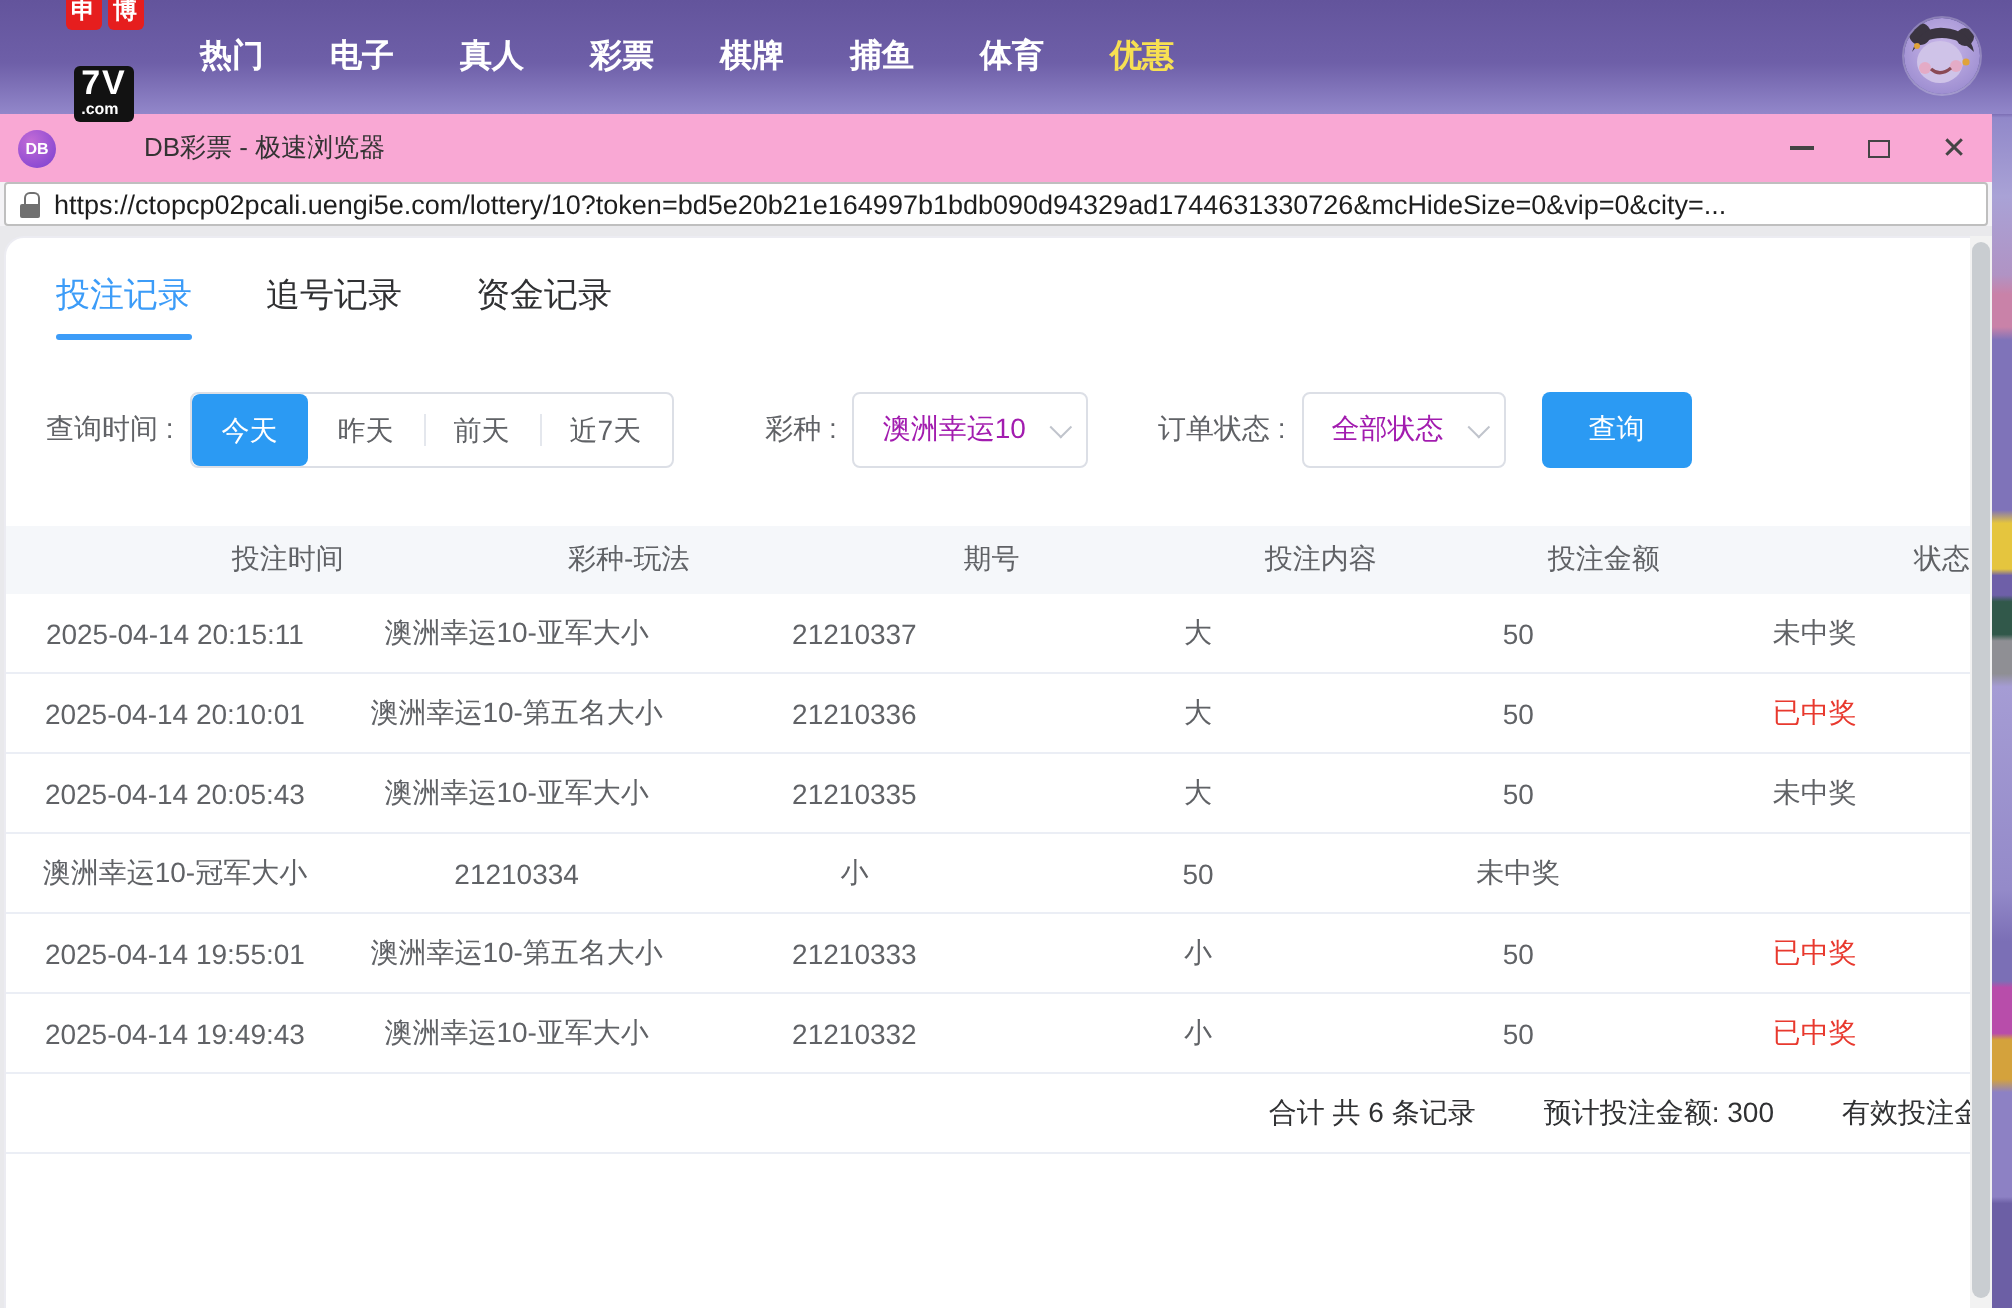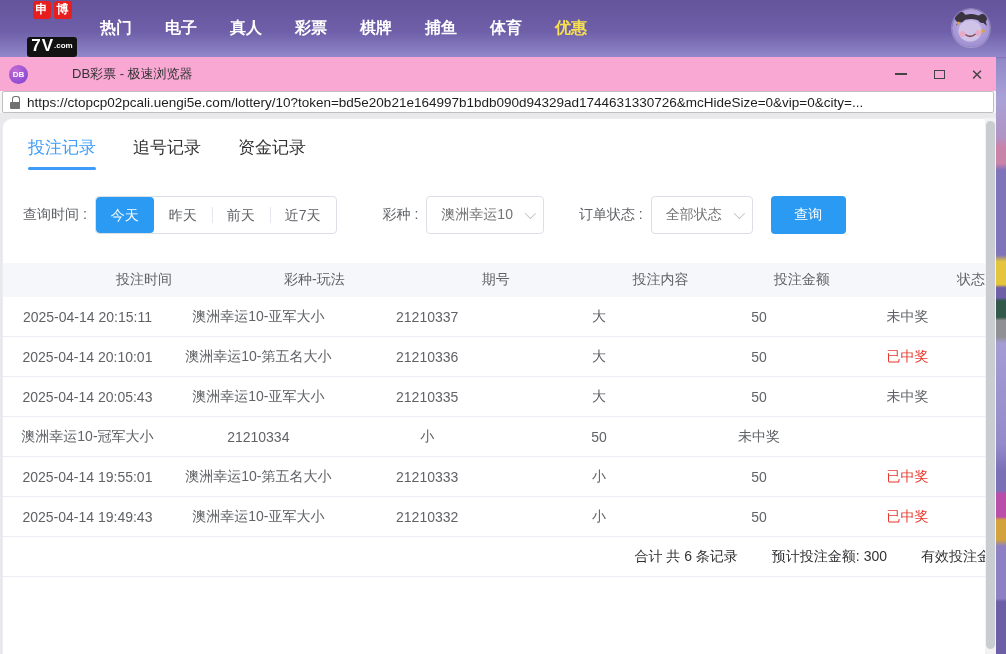--- a/index.html
+++ b/index.html
@@ -19,21 +19,21 @@
     #8d81c4 83.5%,#8d81c4 91.5%,#6c5fa5 92%,#6c5fa5 100%);}
 
   
   .site-nav{position:absolute;top:0;left:0;width:1006px;height:57px;
     background:linear-gradient(180deg,var(--nav-top) 0%,#6e5fa8 55%,var(--nav-bottom) 100%);
     display:flex;align-items:center;z-index:5;}
   .logo{margin-left:26px;width:52px;display:flex;flex-direction:column;align-items:center;cursor:pointer;}
   .logo-badges{display:flex;gap:3px;}
   .logo-badges span{width:18px;height:18px;background:var(--logo-red);color:#fff;font-size:12px;font-weight:bold;
     display:flex;align-items:center;justify-content:center;border-radius:3px;}
-  .logo-block{margin-top:18px;background:#121212;border-radius:3px;padding:0 4px 2px;display:flex;flex-direction:row;align-items:center;}
+  .logo-block{margin-top:18px;background:#121212;border-radius:3px;padding:0 4px 2px;display:flex;flex-direction:column;align-items:flex-start;}
   .logo-main{color:#fff;font-size:17px;font-weight:bold;letter-spacing:1px;line-height:18px;}
   .logo-sub{color:#fff;font-size:8px;font-weight:bold;line-height:8px;}
   .nav-items{display:flex;gap:33px;margin-left:22px;text-align:center;}
   .nav-item{color:#fff;font-size:16px;font-weight:bold;cursor:pointer;white-space:nowrap;}
   .nav-item.highlight{color:var(--promo-yellow);}
   .avatar{position:absolute;right:16px;top:9px;width:38px;height:38px;border-radius:50%;overflow:hidden;cursor:pointer;
     box-shadow:0 0 0 1px rgba(255,255,255,.25);}
 
   
   .browser{position:absolute;top:57px;left:0;width:996px;height:597px;background:#f4f3f6;}
@@ -69,21 +69,21 @@
   
   .filters{display:flex;align-items:center;margin:24px 0 0 20px;height:38px;}
   .flabel{font-size:14px;color:#606266;white-space:nowrap;}
   .time-group{display:flex;align-items:center;border:1px solid #dcdfe6;border-radius:4px;height:38px;margin-left:8px;overflow:hidden;background:#fff;}
   .time-opt{font-size:14px;color:#606266;padding:0 15px;line-height:36px;cursor:pointer;white-space:nowrap;position:relative;}
   .time-opt.sep::before{content:"";position:absolute;left:0;top:10px;bottom:10px;width:1px;background:#e4e7ed;}
   .time-opt.active{background:var(--accent-blue);color:#fff;border-radius:4px;font-weight:normal;}
   .lab-lottery{margin-left:46px;} .lab-status{margin-left:35px;}
   .select{display:flex;align-items:center;justify-content:space-between;border:1px solid #dcdfe6;border-radius:4px;
     height:38px;margin-left:8px;padding:0 10px 0 14px;cursor:pointer;background:#fff;}
-  .select .sel-text{font-size:14px;color:#737373;white-space:nowrap;}
+  .select .sel-text{font-size:14px;color:#a21caf;white-space:nowrap;}
   .chevron{width:8px;height:8px;border-right:1.5px solid #c0c4cc;border-bottom:1.5px solid #c0c4cc;
     transform:rotate(45deg) translateY(-2px);margin-left:12px;flex:none;}
   .search-btn{margin-left:18px;width:75px;height:38px;background:var(--accent-blue);color:#fff;font-size:14px;
     border:none;border-radius:4px;cursor:pointer;}
 
   
   .grid{display:grid;grid-template-columns:17.2% 17.6% 16.8% 18.2% 14.4% 15.8%;align-items:center;}
   .thead{margin-top:29px;height:34px;background:#f5f7fa;}
   .hcell{font-size:14px;color:#606266;text-align:right;}
   .trow{height:40px;border-bottom:1px solid #ebeef5;}

